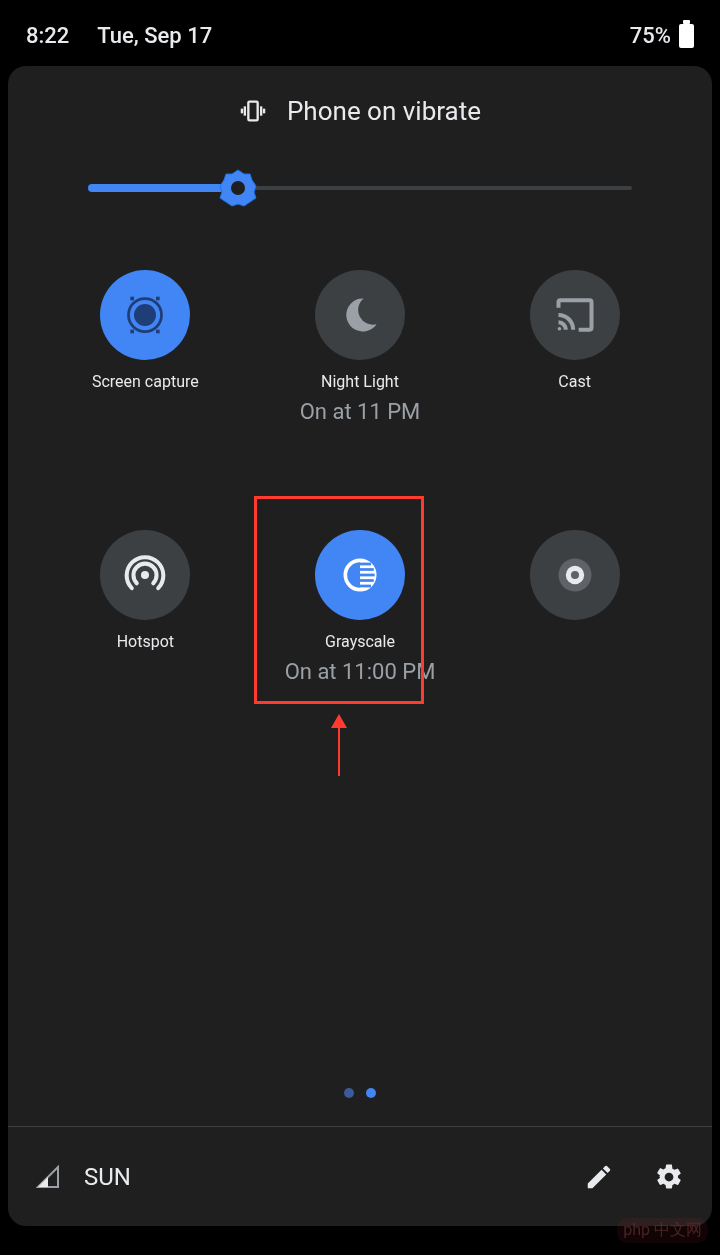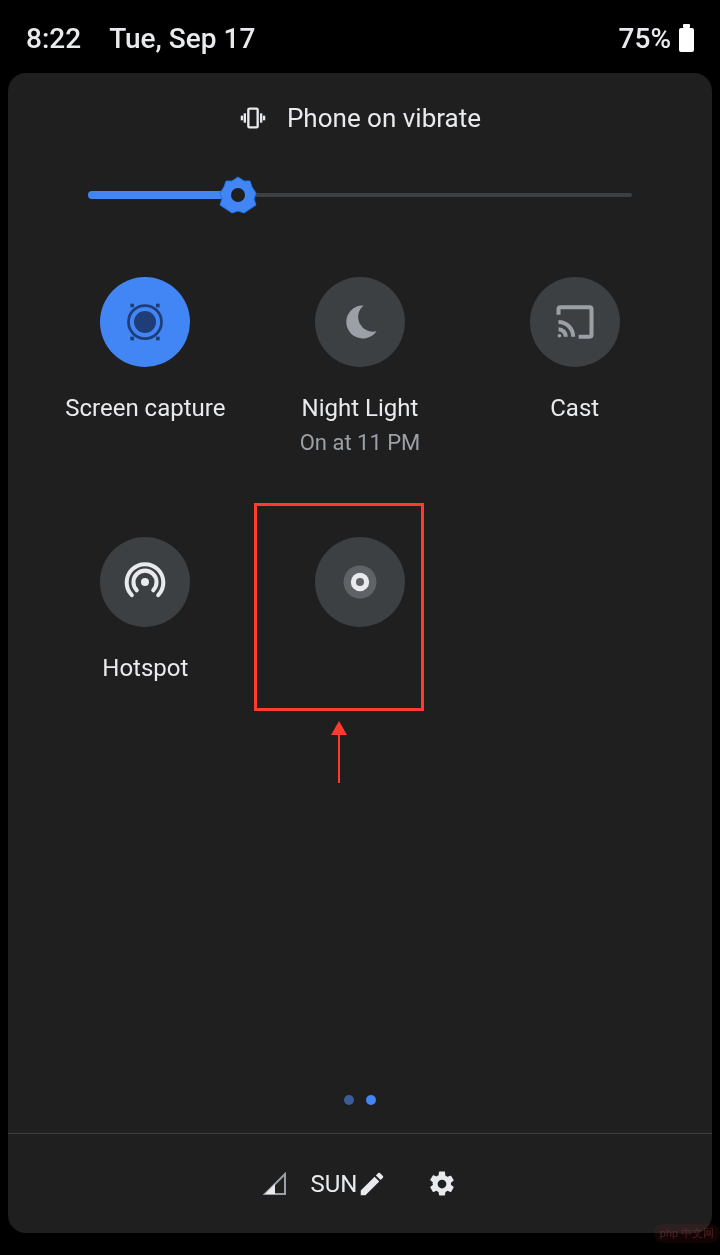--- a/index.html
+++ b/index.html
@@ -12,21 +12,21 @@
     overflow: hidden;
     position: relative;
   }
 
   
   .status-bar {
     display: flex;
     justify-content: space-between;
     align-items: center;
     padding: 22px 26px 18px 26px;
-    font-size: 28px;
+    font-size: 22px;
     font-weight: 500;
   }
   .status-left { display: flex; gap: 28px; align-items: baseline; }
   .status-right { display: flex; align-items: center; gap: 8px; }
   .battery-icon { display:inline-block; width: 15px; height: 26px; position: relative; }
   .battery-icon::before { content:''; position:absolute; top:2px; left:0; width:15px; height:24px; background:#fff; border-radius:2px; }
   .battery-icon::after { content:''; position:absolute; top:-2px; left:4px; width:7px; height:4px; background:#fff; border-radius:1px; }
 
   
   .panel {
@@ -76,22 +76,22 @@
     padding-top: 12px;
     position: relative;
   }
   .tile .circle {
     width: 90px; height: 90px; border-radius: 50%;
     display:flex; align-items:center; justify-content:center;
   }
   .active-blue { background:#4285f4; }
   .inactive-grey { background:#3c4043; }
   .tile .label {
-    margin-top: 26px;
-    font-size: 24px;
+    margin-top: 12px;
+    font-size: 16px;
     text-align:center;
     color:#e8eaed;
     line-height: 1.3;
   }
   .tile .sub {
     text-align:right;
     font-size: 22px;
     color:#9aa0a6;
     margin-top: 6px;
   }
@@ -121,32 +121,32 @@
   }
   .dot { width:10px; height:10px; border-radius:50%; }
   .dot.dim { background:#3c5b9a; }
   .dot.on  { background:#4285f4; }
 
   
   .footer {
     position:absolute; left:0; right:0; bottom:0;
     border-top:1px solid #3c4043;
     height: 100px;
-    display:flex; align-items:center; justify-content:center;
+    display:flex; align-items:center; justify-content:space-between;
     padding: 0 28px;
   }
   .footer-left { display:flex; align-items:center; gap:24px; font-size:24px; color:#e8eaed; }
   .footer-right { display:flex; align-items:center; gap:40px; }
   .signal-tri { width:24px; height:24px; }
   .footer-icon { width:30px; height:30px; color:#e8eaed; }
 
   
   .wm {
-    position:absolute; right:0; bottom:12px;
-    font-size:11px; color:#7a3a3a; opacity:.6;
+    position:absolute; right:12px; bottom:12px;
+    font-size:16px; color:#7a3a3a; opacity:.6;
     background:rgba(200,50,50,.15);
     padding:2px 6px; border-radius:10px;
   }
 </style>
 </head>
 <body>
 
 <div class="status-bar">
   <div class="status-left">
     <span>8:22</span>
@@ -227,20 +227,35 @@
       <div class="circle inactive-grey">
         <svg viewBox="0 0 24 24" fill="none" stroke="#e8eaed" stroke-width="2.2" stroke-linecap="round">
           <circle cx="12" cy="12" r="2.2" fill="#e8eaed" stroke="none"></circle>
           <path d="M7.5 16.5a6.3 6.3 0 1 1 9 0"></path>
           <path d="M4.8 19.2a10 10 0 1 1 14.4 0"></path>
         </svg>
       </div>
       <div class="label">Hotspot</div>
     </div>
 
+    <div class="tile">
+      <div class="circle active-blue">
+        <svg viewBox="0 0 24 24">
+          <circle cx="12" cy="12" r="8" fill="none" stroke="#fff" stroke-width="2"></circle>
+          <path d="M12 4a8 8 0 0 1 0 16z" fill="#fff"></path>
+          <line x1="12" y1="6" x2="18" y2="6" stroke="#4285f4" stroke-width="1.5"></line>
+          <line x1="12" y1="9" x2="19.5" y2="9" stroke="#4285f4" stroke-width="1.5"></line>
+          <line x1="12" y1="12" x2="20" y2="12" stroke="#4285f4" stroke-width="1.5"></line>
+          <line x1="12" y1="15" x2="19.5" y2="15" stroke="#4285f4" stroke-width="1.5"></line>
+          <line x1="12" y1="18" x2="18" y2="18" stroke="#4285f4" stroke-width="1.5"></line>
+        </svg>
+      </div>
+      <div class="label">Grayscale</div>
+      <div class="sub">On at 11:00 PM</div>
+    </div>
 
     <div class="tile">
       <div class="circle inactive-grey">
         <svg viewBox="0 0 24 24">
           <circle cx="12" cy="12" r="9" fill="#5f6368"></circle>
           <circle cx="12" cy="12" r="5" fill="#e8eaed"></circle>
           <circle cx="12" cy="12" r="2.2" fill="#5f6368"></circle>
         </svg>
       </div>
     </div>

